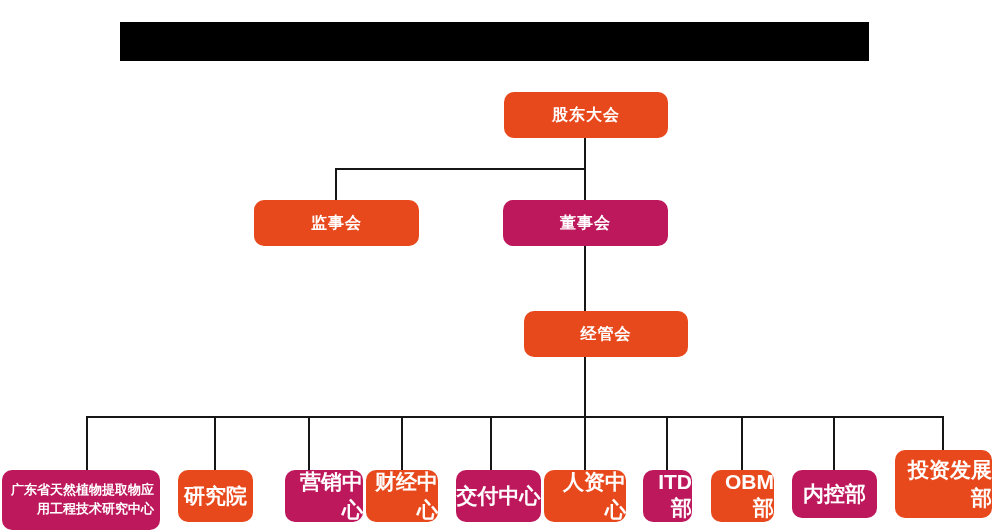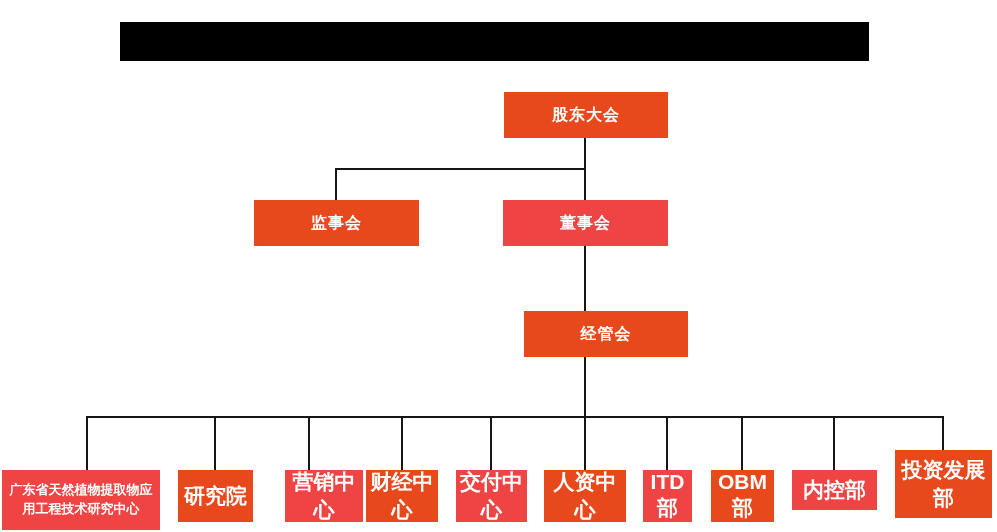--- a/index.html
+++ b/index.html
@@ -25,27 +25,28 @@
   }
   .line {
     position: absolute;
     background: #161616;
   }
   .node {
     position: absolute;
     display: flex;
     align-items: center;
     justify-content: center;
-    text-align: center;
+    text-align: right;
     color: #ffffff;
     font-weight: bold;
     box-sizing: border-box;
+    border-radius: 10px;
   }
   .orange { background: #e8491c; }
-  .salmon { background: #ef4444; }
+  .salmon { background: #be185d; }
   .lvl-top { font-size: 16px; letter-spacing: 1px; }
   .dept    { font-size: 21px; }
   .dept-sm {
     font-size: 13px;
     line-height: 1.45;
     padding: 15px 6px;
   }
 </style>
 </head>
 <body>
@@ -75,20 +76,20 @@
 
   <div class="node orange lvl-top" style="left:254px; top:200px; width:165px; height:46px;">监事会</div>
   <div class="node salmon lvl-top" style="left:503px; top:200px; width:165px; height:46px;">董事会</div>
 
   <div class="node orange lvl-top" style="left:524px; top:311px; width:164px; height:46px;">经管会</div>
 
   <div class="node salmon dept-sm" style="left:2px; top:470px; width:158px; height:60px; font-weight:bold;">广东省天然植物提取物应用工程技术研究中心</div>
   <div class="node orange dept" style="left:178px; top:470px; width:75px; height:52px;">研究院</div>
   <div class="node salmon dept" style="left:285px; top:470px; width:78px; height:52px;">营销中心</div>
   <div class="node orange dept" style="left:366px; top:470px; width:72px; height:52px;">财经中心</div>
-  <div class="node salmon dept" style="left:456px; top:470px; width:71px; height:52px;">交付中心</div>
+  <div class="node salmon dept" style="left:456px; top:470px; width:85px; height:52px;">交付中心</div>
   <div class="node orange dept" style="left:544px; top:470px; width:82px; height:52px;">人资中心</div>
   <div class="node salmon dept" style="left:643px; top:470px; width:49px; height:52px;">ITD部</div>
   <div class="node orange dept" style="left:711px; top:470px; width:63px; height:52px;">OBM部</div>
-  <div class="node salmon dept" style="left:792px; top:470px; width:85px; height:40px;">内控部</div>
+  <div class="node salmon dept" style="left:792px; top:470px; width:85px; height:48px;">内控部</div>
   <div class="node orange dept" style="left:895px; top:450px; width:97px; height:68px;">投资发展部</div>
 
 </div>
 
 </body></html>

